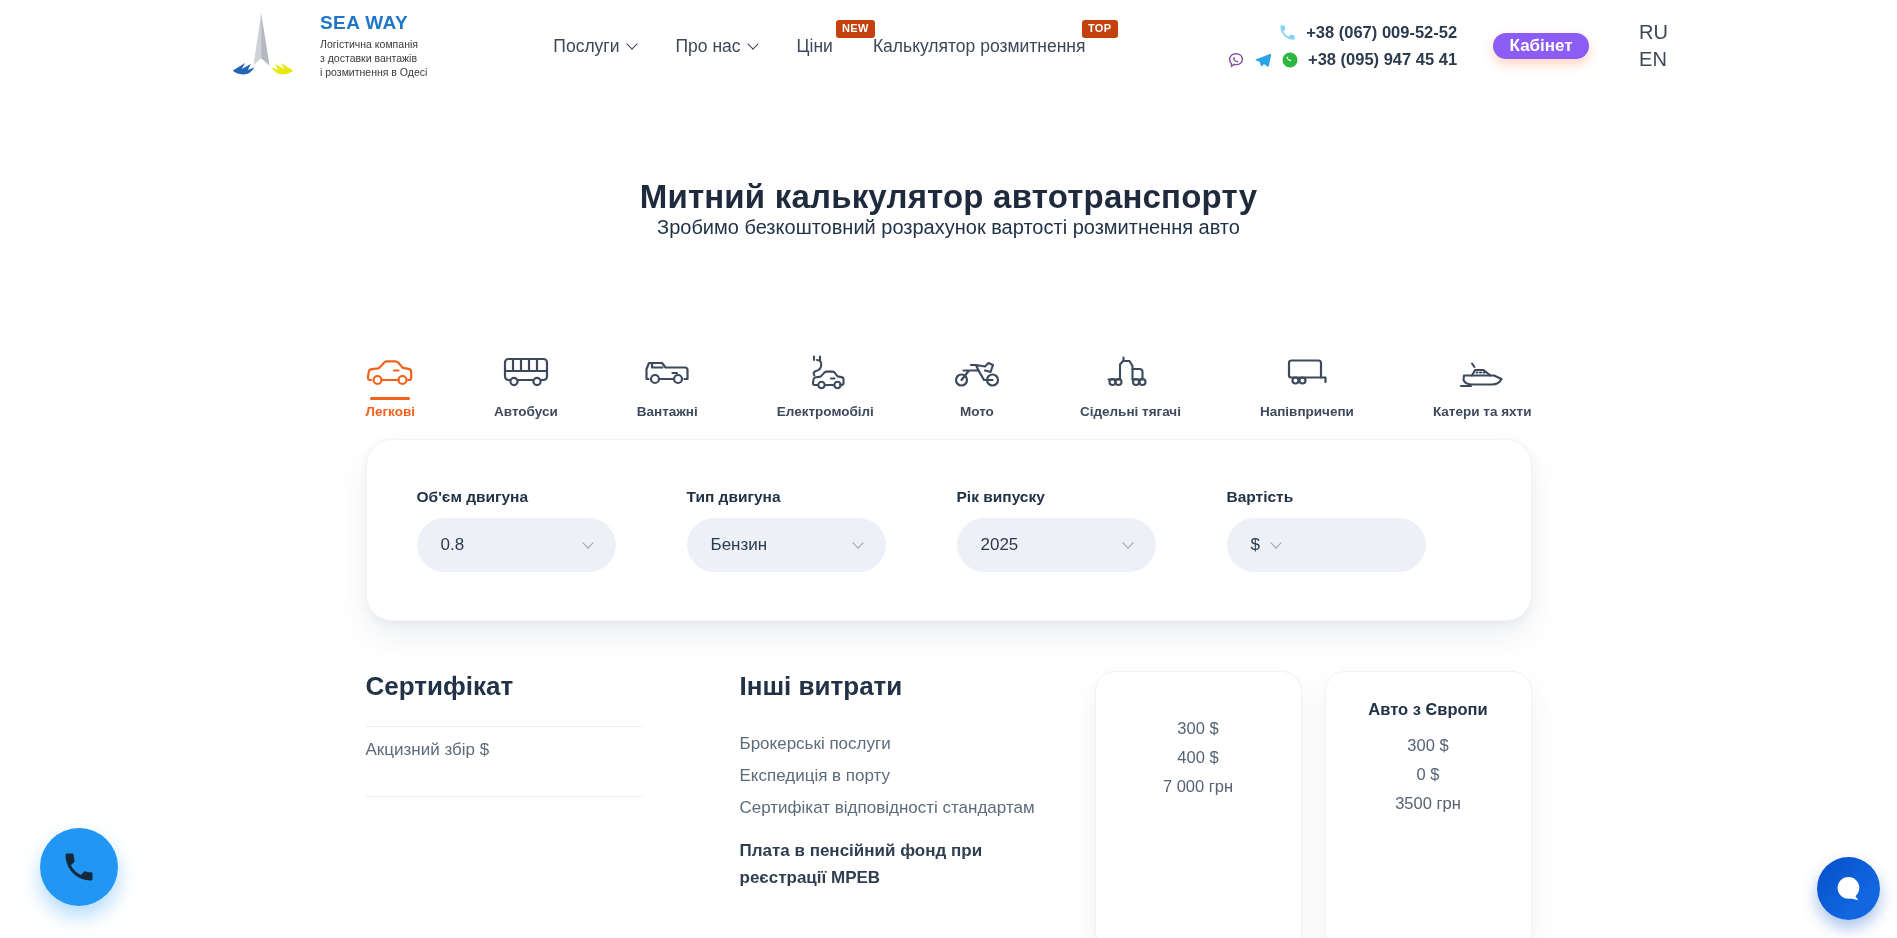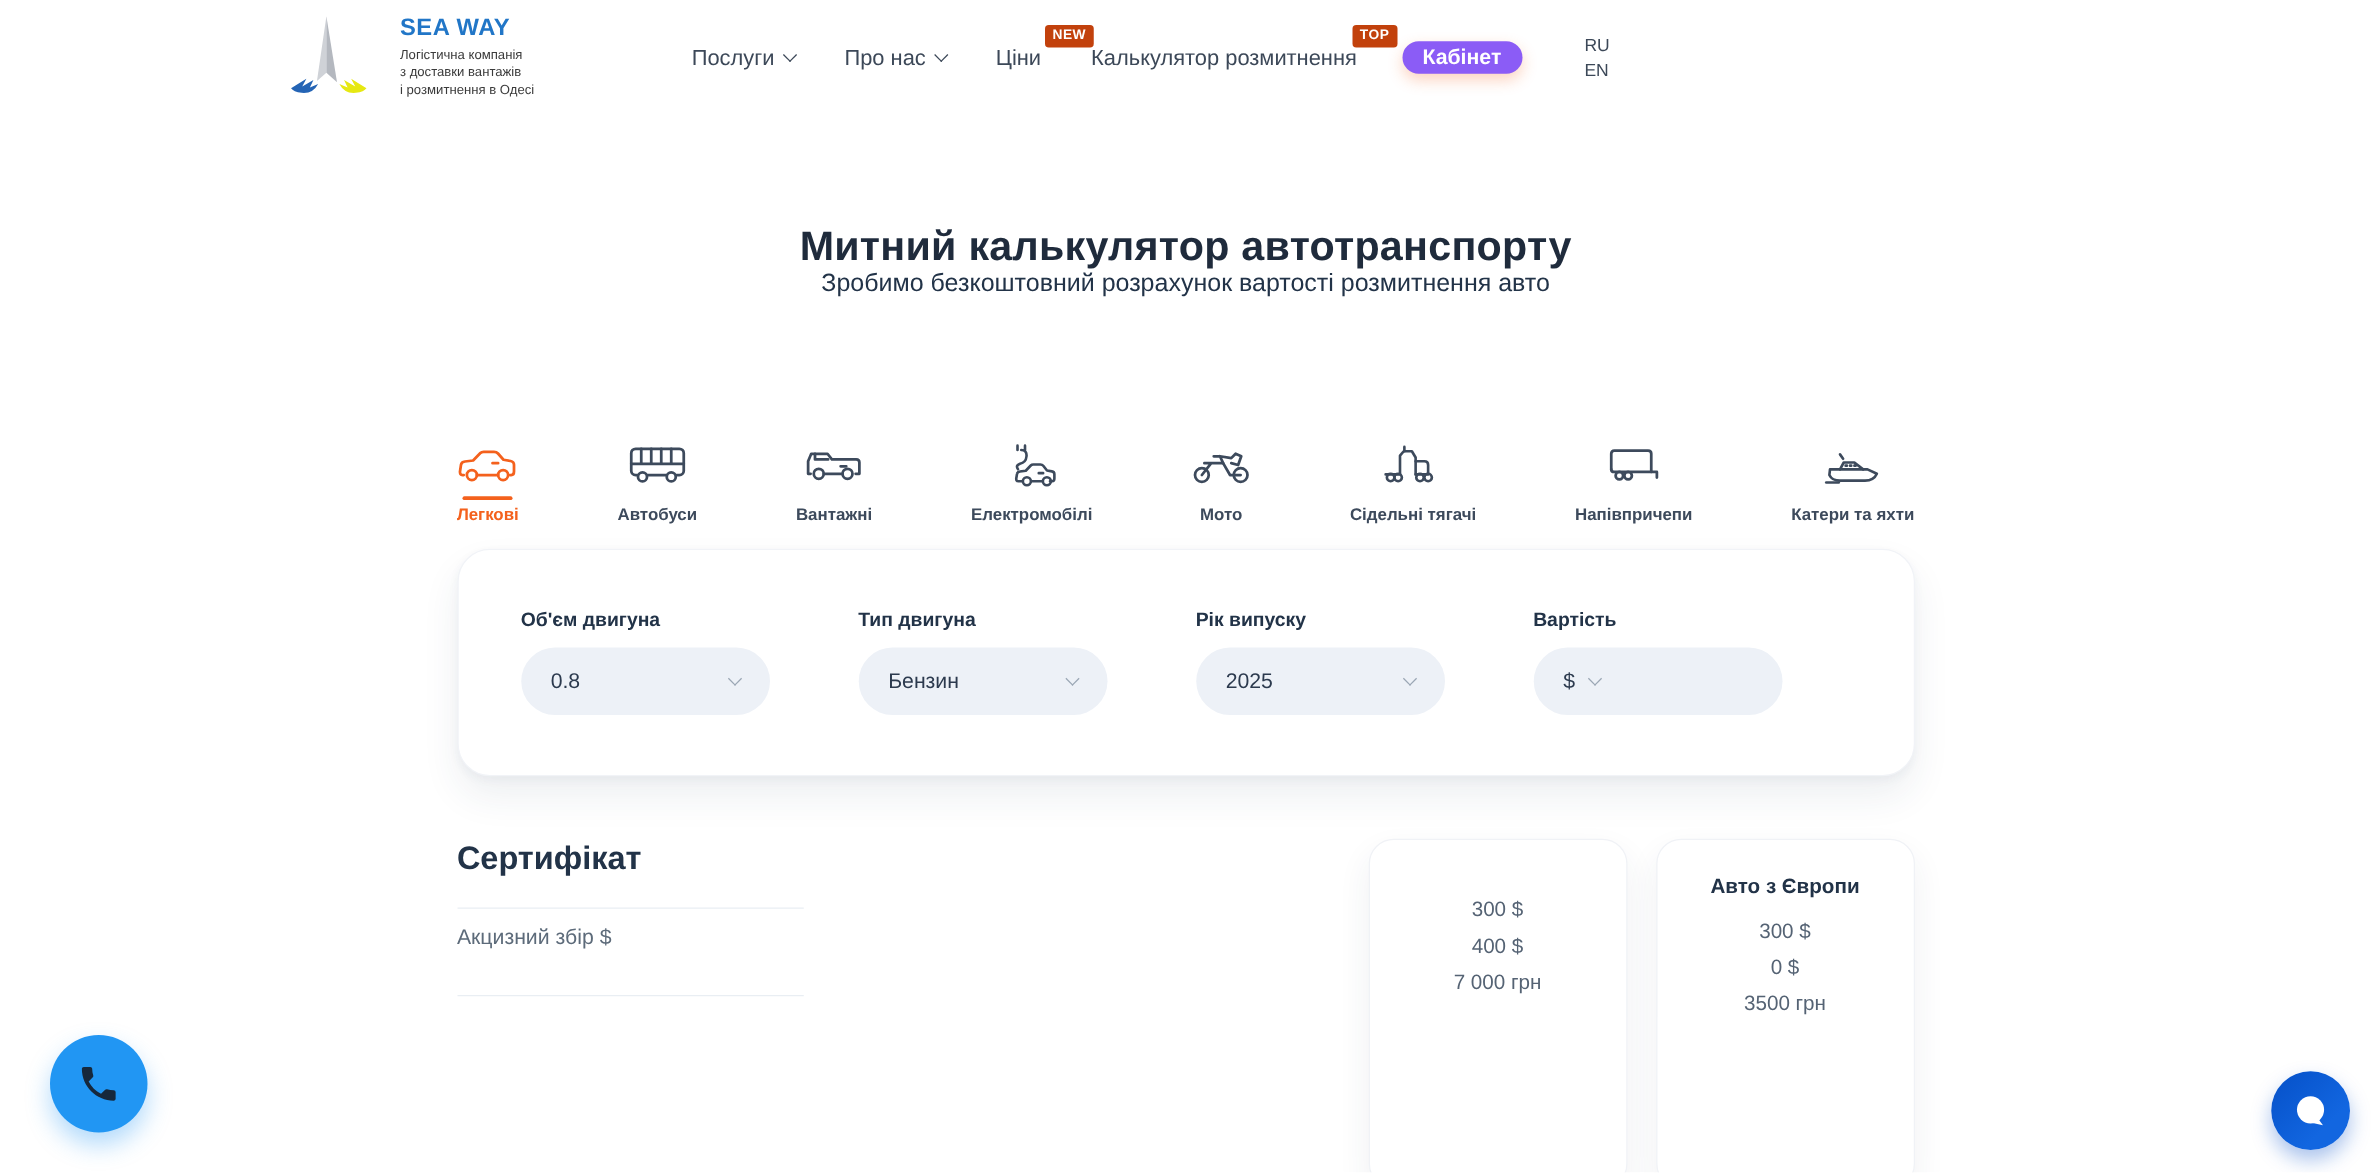--- a/index.html
+++ b/index.html
@@ -20,21 +20,21 @@
   .badge { position:absolute; top:-16px; background:#c2410c; color:#fff; font-size:11px; font-weight:700; line-height:1; padding:3.5px 6px; border-radius:3px; letter-spacing:.4px; }
   .badge.new { right:-42px; }
   .badge.top { right:-32px; }
   .contacts { margin-left:auto; display:flex; flex-direction:column; gap:8px; align-items:flex-end; }
   .contact-row { display:flex; align-items:center; gap:9px; }
   .contact-row .num { font-size:16.5px; font-weight:700; color:#2c3a4e; white-space:nowrap; }
   .msgr { width:18px; height:18px; display:block; cursor:pointer; }
   .cabinet-btn { margin-left:36px; width:96px; height:26px; border-radius:19px; background:#8b5cf6; color:#fff;
     font-family:"Liberation Sans", sans-serif; font-size:17px; font-weight:700; border:none;
     display:flex; align-items:center; justify-content:center; box-shadow:0 5px 12px rgba(244,97,29,.28); cursor:pointer; }
-  .langs { margin-left:50px; display:flex; flex-direction:column; gap:4px; font-size:14px; color:#3c4858; }
+  .langs { margin-left:50px; display:flex; flex-direction:column; gap:4px; font-size:20px; color:#3c4858; }
   .lang { cursor:pointer; }
   
   .container { width:1166px; margin:0 auto; }
   .breadcrumb { margin-top:13px; font-size:15.5px; color:#33404f; }
   .breadcrumb .home { color:#2E86DE; cursor:pointer; }
   
   .hero { margin-top:86px; text-align:center; }
   .hero-title { font-size:33px; font-weight:700; color:#1f2b3c; letter-spacing:.2px; }
   .hero-subtitle { font-size:20px; font-weight:400; color:#223348; }
   
@@ -120,20 +120,42 @@
       <div class="nav-item">
         <span>Ціни</span>
         <span class="badge new">NEW</span>
       </div>
       <div class="nav-item">
         <span>Калькулятор розмитнення</span>
         <span class="badge top">TOP</span>
       </div>
     </nav>
 
+    <div class="contacts">
+      <div class="contact-row">
+        <svg width="19" height="19" viewBox="0 0 24 24">
+          <path fill="#85D2F2" d="M6.62 10.79c1.44 2.83 3.76 5.14 6.59 6.59l2.2-2.2c.27-.27.67-.36 1.02-.24 1.12.37 2.33.57 3.57.57.55 0 1 .45 1 1V20c0 .55-.45 1-1 1-9.39 0-17-7.61-17-17 0-.55.45-1 1-1h3.5c.55 0 1 .45 1 1 0 1.25.2 2.45.57 3.57.11.35.03.74-.25 1.02l-2.2 2.2z"></path>
+        </svg>
+        <span class="num">+38 (067) 009-52-52</span>
+      </div>
+      <div class="contact-row">
+        <svg class="msgr" viewBox="0 0 24 24">
+          <path fill="none" stroke="#7d4da0" stroke-width="1.9" d="M12 3.6c4.8 0 8.4 2.9 8.4 7.3 0 4.5-3.6 7.3-8.4 7.3-.8 0-1.7-.1-2.4-.3L6 20.2v-3C4.5 15.9 3.6 13.8 3.6 10.9c0-4.4 3.6-7.3 8.4-7.3z"></path>
+          <path fill="#7d4da0" d="M9.4 7.9l1.4 1.9-.8 1c.5 1.1 1.4 2 2.5 2.5l1-.8 1.9 1.4c-.4 1.1-1.4 1.5-2.5 1.1-2.2-.8-4-2.6-4.7-4.7-.4-1.1.1-2.1 1.2-2.4z"></path>
+        </svg>
+        <svg class="msgr" viewBox="0 0 24 24">
+          <path fill="#2AA3E3" d="M21.3 4 2.9 11.1c-1 .4-1 1.4.1 1.7l4.6 1.4 1.7 5.3c.3.9 1 1.1 1.6.4l2.4-2.5 4.7 3.4c.8.5 1.6.2 1.8-.8l3-14.8c.2-1.1-.6-1.6-1.5-1.2z"></path>
+        </svg>
+        <svg class="msgr" viewBox="0 0 24 24">
+          <circle cx="12" cy="12" r="10" fill="#2BB741"></circle>
+          <path fill="#fff" d="M8.7 7.2l1.1 1.5-.6.9c.4 1 1.2 1.8 2.2 2.2l.9-.6 1.5 1.1c-.3.9-1.1 1.3-2 1-1.9-.7-3.4-2.2-4.1-4.1-.3-.9.1-1.7 1-2z"></path>
+        </svg>
+        <span class="num">+38 (095) 947 45 41</span>
+      </div>
+    </div>
 
     <button class="cabinet-btn">Кабінет</button>
 
     <div class="langs">
       <span class="lang">RU</span>
       <span class="lang">EN</span>
     </div>
   </header>
 
 
@@ -288,20 +310,29 @@
 
     <div class="bottom">
 
       <div class="results">
         <div class="section-title">Сертифікат</div>
         <div class="res-rows">
           <div class="res-row">Акцизний збір $</div>
         </div>
       </div>
 
+      <div class="other">
+        <div class="section-title">Інші витрати</div>
+        <div class="other-items">
+          <div class="other-item">Брокерські послуги</div>
+          <div class="other-item">Експедиція в порту</div>
+          <div class="other-item">Сертифікат відповідності стандартам</div>
+          <div class="other-bold">Плата в пенсійний фонд при реєстрації МРЕВ</div>
+        </div>
+      </div>
 
       <div class="cards">
         <div class="price-card plain">
           <div class="price-val">300 $</div>
           <div class="price-val">400 $</div>
           <div class="price-val">7 000 грн</div>
         </div>
         <div class="price-card titled">
           <div class="price-title">Авто з Європи</div>
           <div class="price-val">300 $</div>

